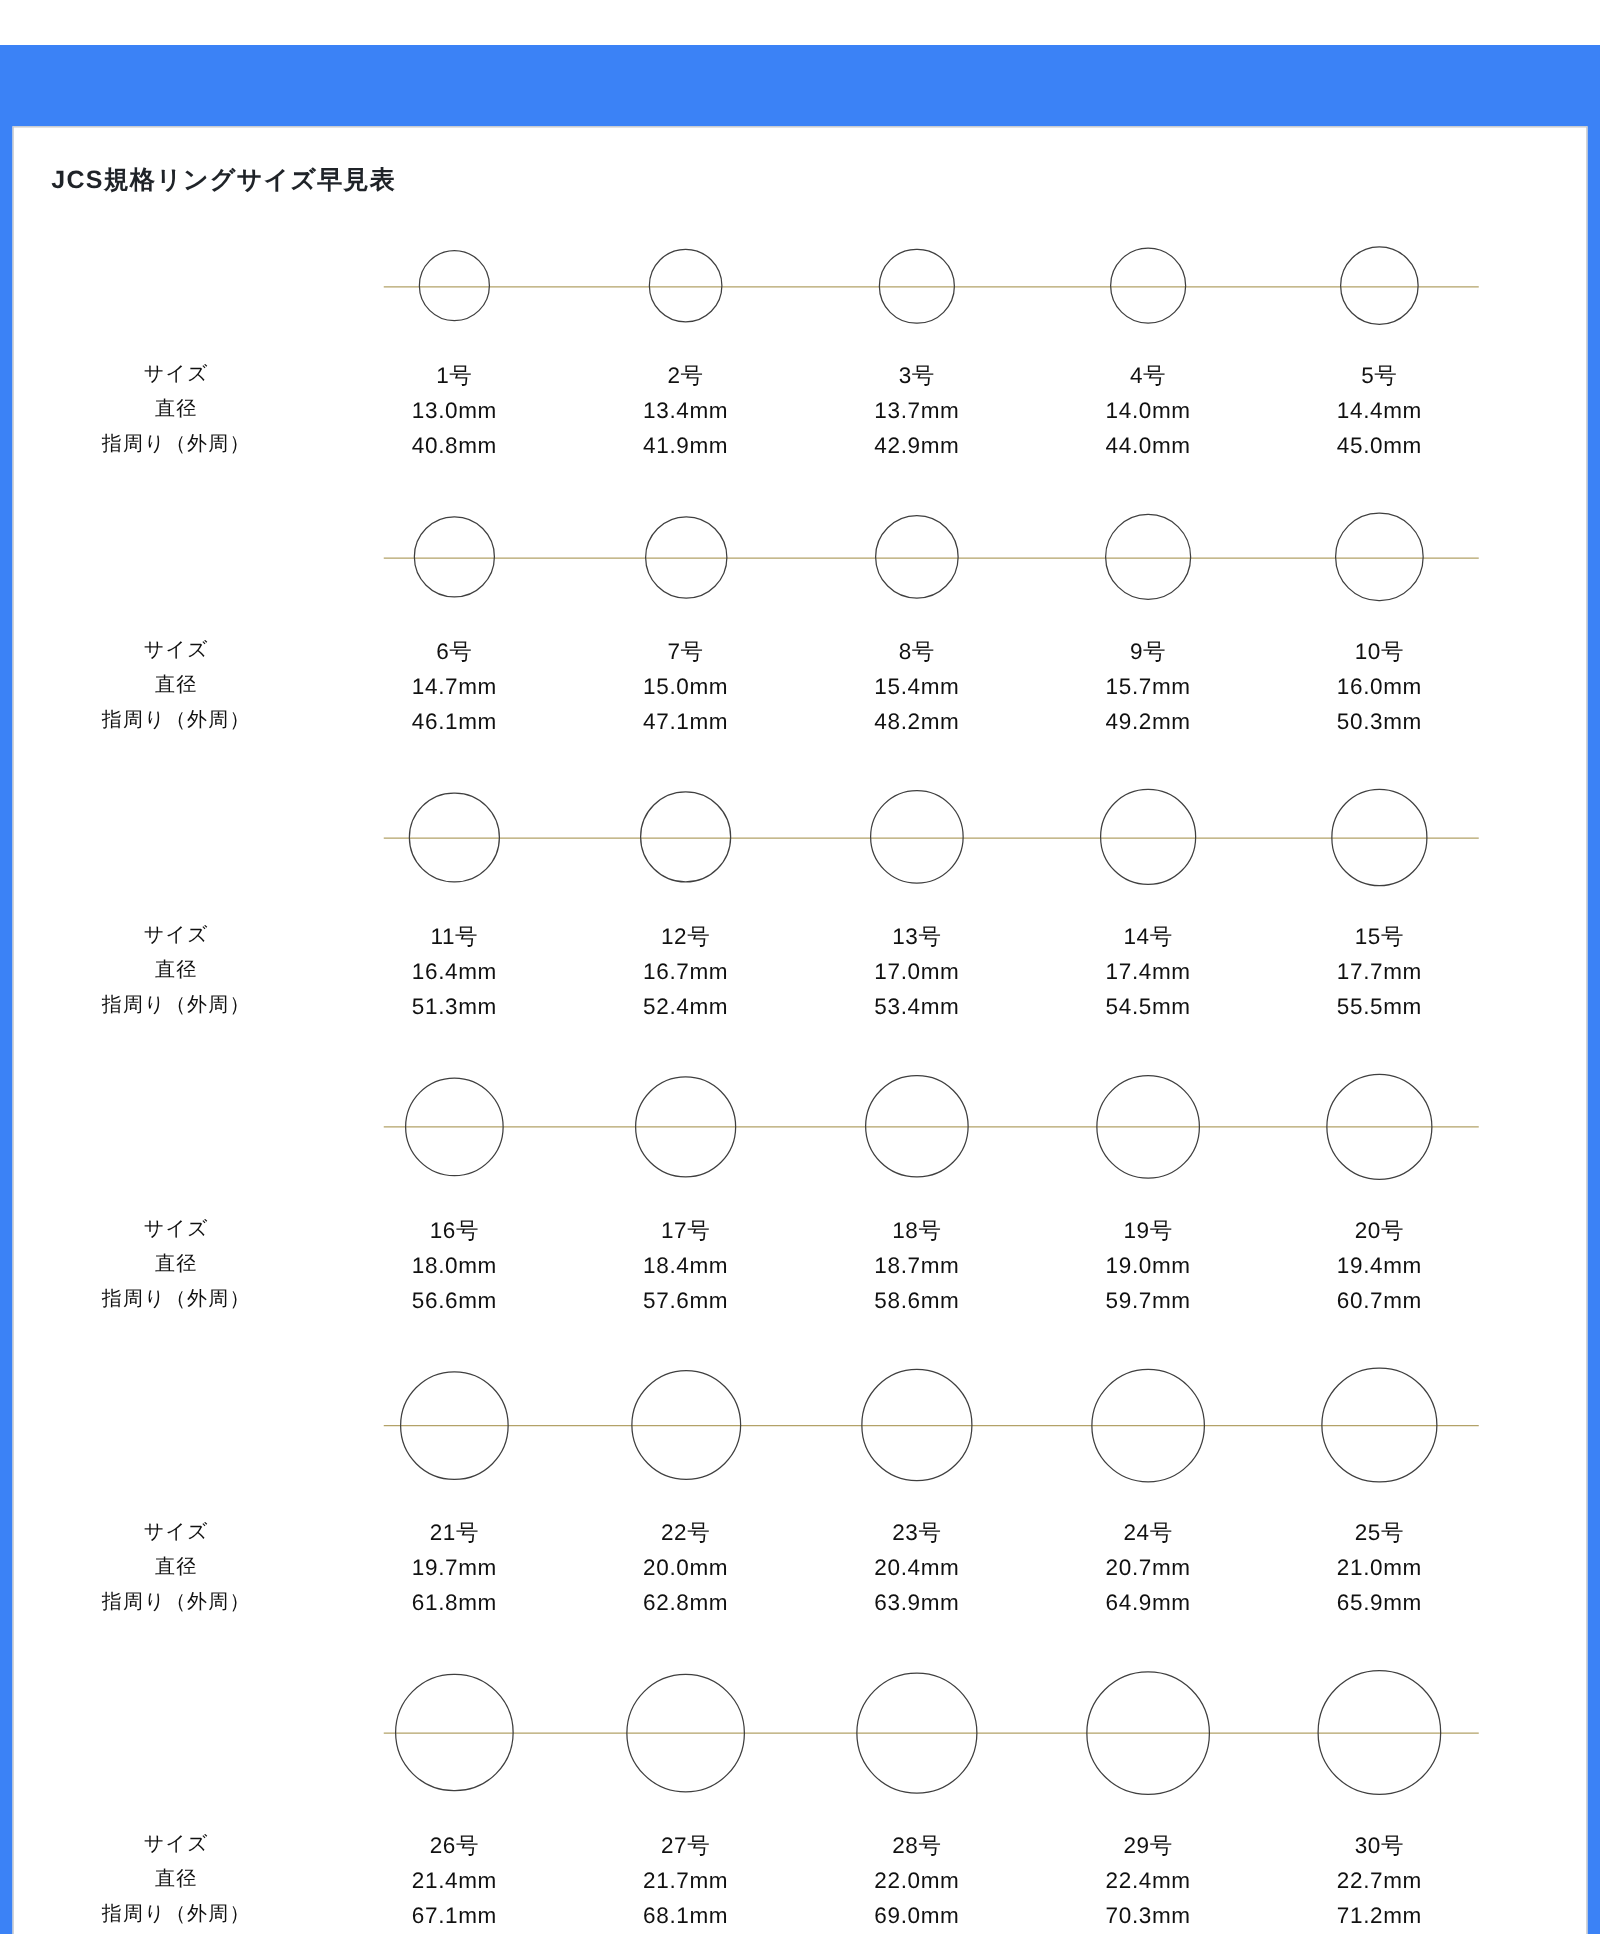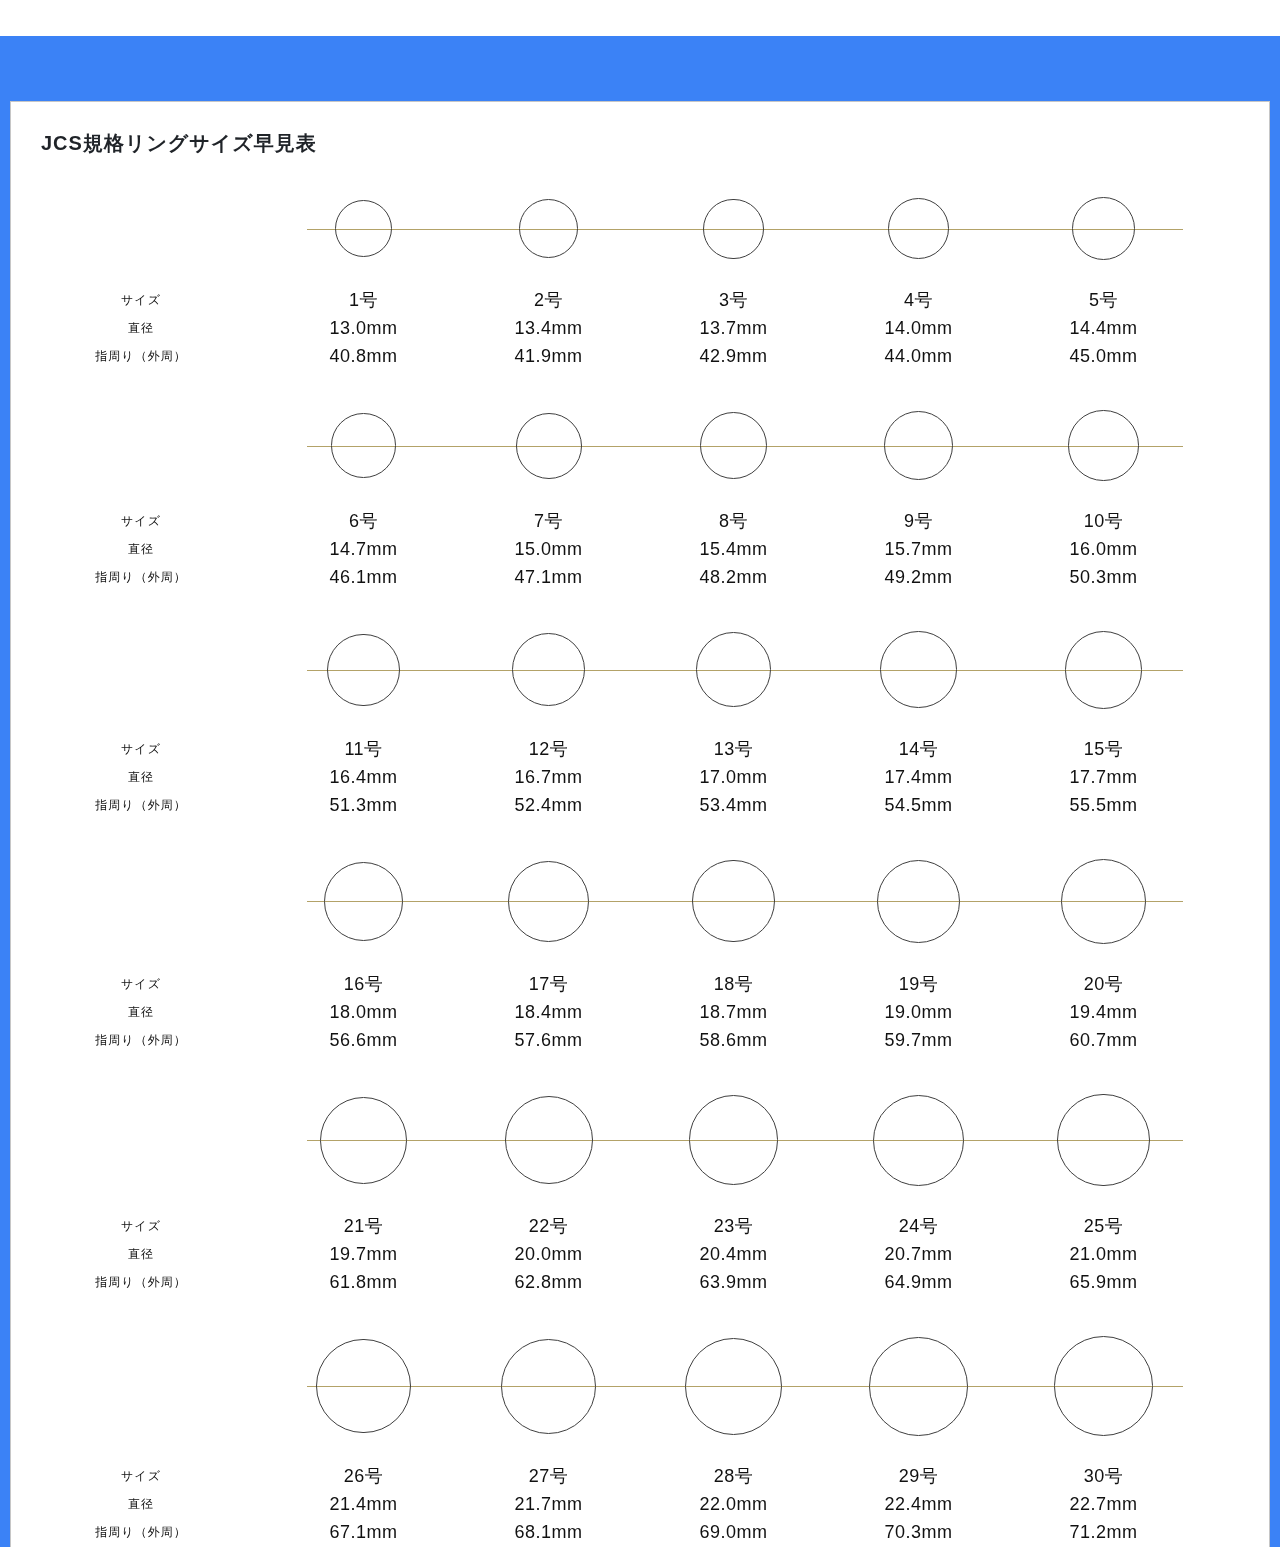--- a/index.html
+++ b/index.html
@@ -61,21 +61,21 @@
     border: 1.5px solid #3f3f3f;
     border-radius: 50%;
     background: transparent;
   }
   .labelrow {
     line-height: 28px;
     font-size: 17px;
   }
   .rowhead {
     text-align: center;
-    font-size: 12px;
+    font-size: 16px;
     color: #111111;
     letter-spacing: 1px;
   }
   .val {
     text-align: center;
     font-size: 18px;
     color: #111111;
     letter-spacing: 0.5px;
   }
 </style>

